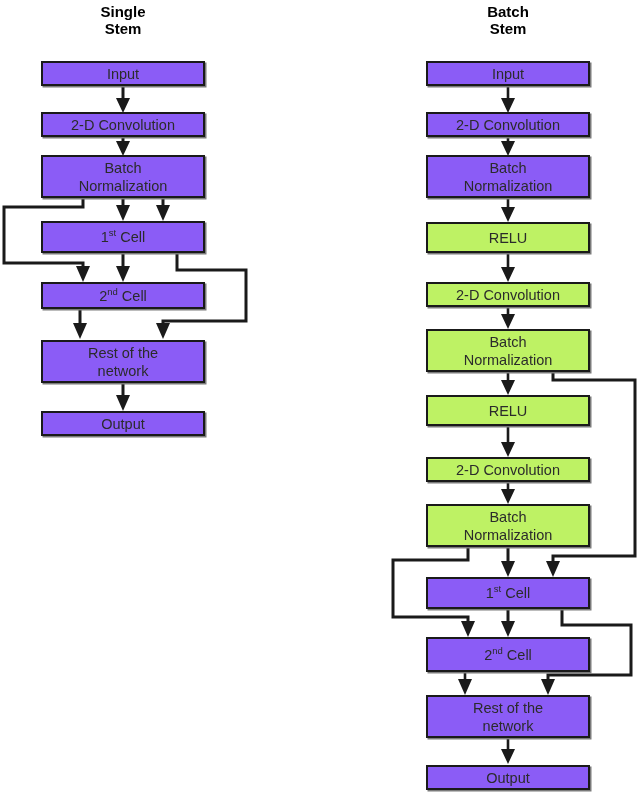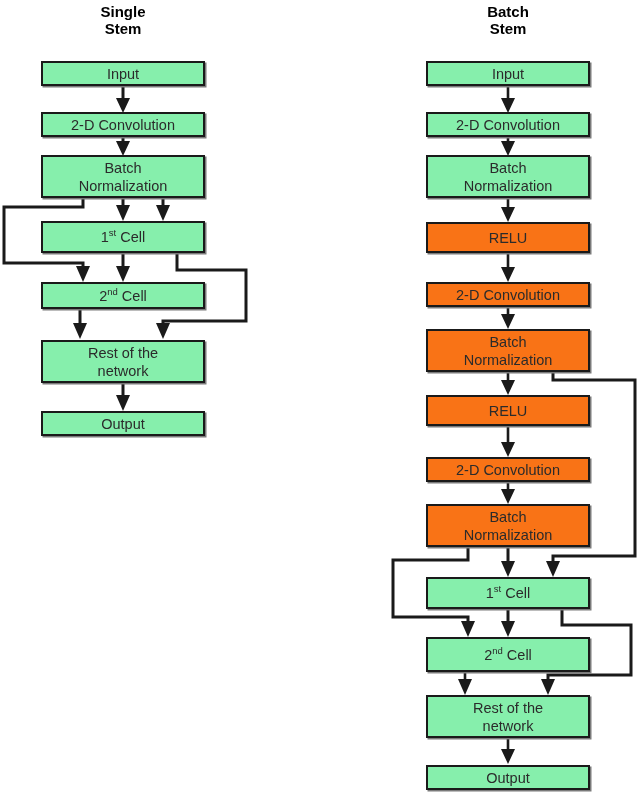--- a/index.html
+++ b/index.html
@@ -26,32 +26,32 @@
     font-weight: bold;
     font-size: 15px;
     line-height: 17px;
     letter-spacing: 0px;
     color: #000;
   }
   .node {
     position: absolute;
     box-sizing: border-box;
     border: 2px solid #1a1a1a;
-    background: #86efac;
+    background: #8b5cf6;
     display: flex;
     align-items: center;
     justify-content: center;
     text-align: center;
     font-size: 14.5px;
     line-height: 18px;
     color: #2b2b2b;
     box-shadow: 1.5px 1.5px 0 0 #7a7a7a;
   }
   .node.shaded {
-    background: #f97316;
+    background: #bef264;
     align-items: center;
   }
   .node .lbl {
     display: block;
     padding: 0 4px;
   }
   .node .lbl sup {
     font-size: 9.5px;
     vertical-align: super;
     line-height: 0;

